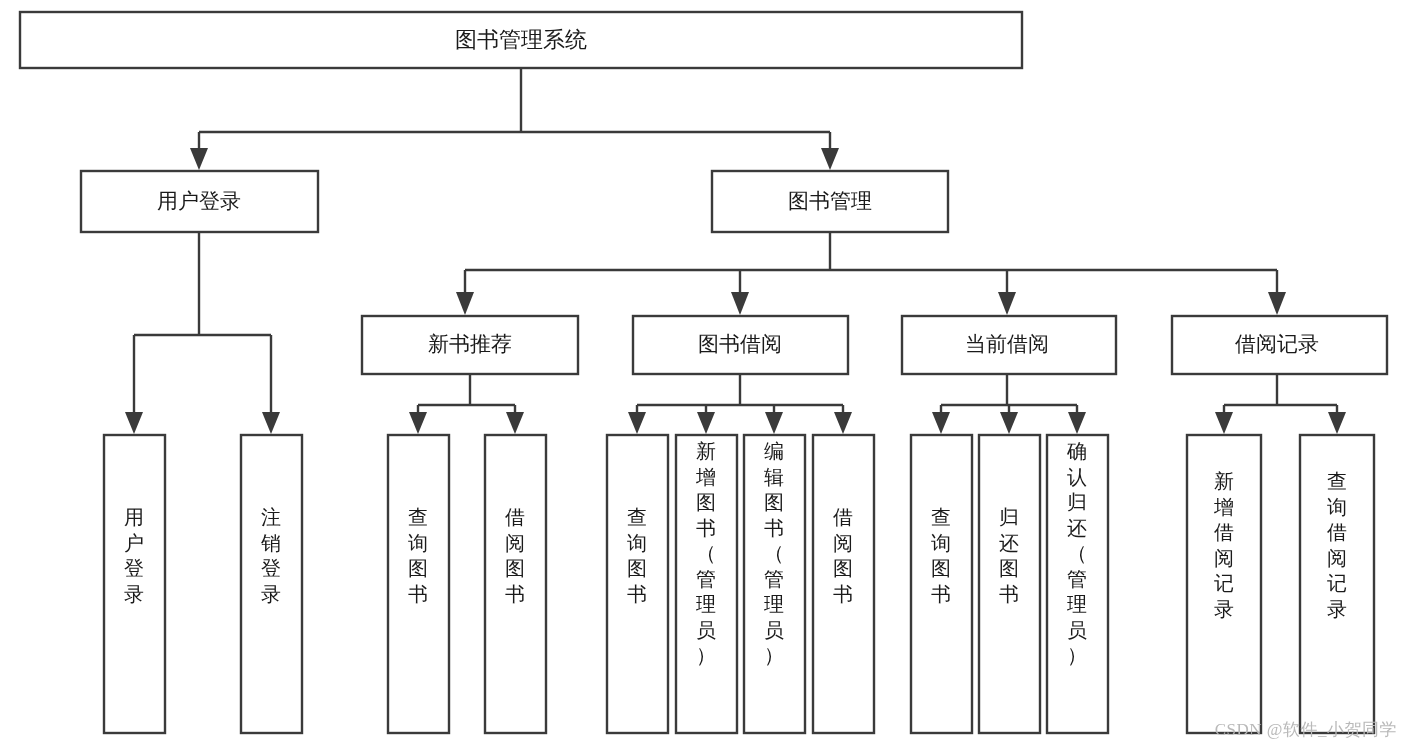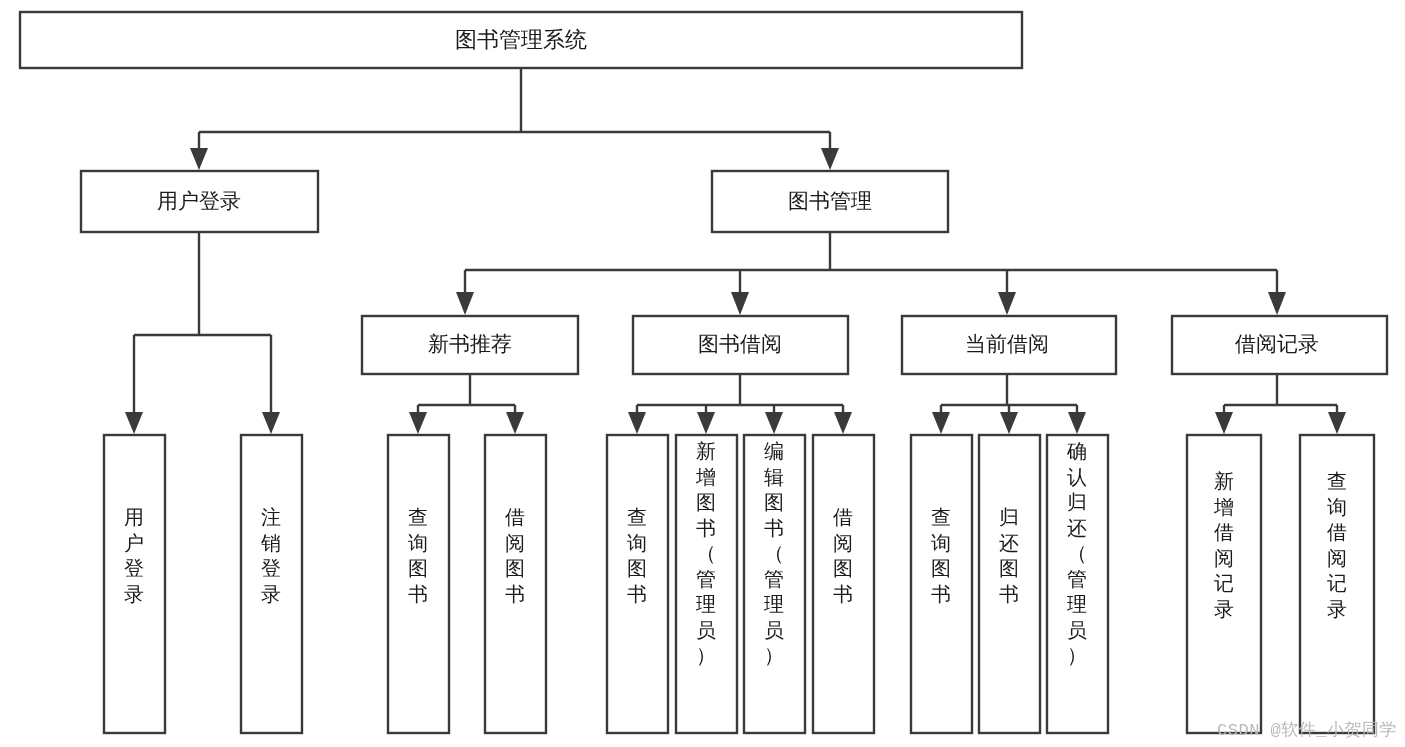--- a/index.html
+++ b/index.html
@@ -53,21 +53,21 @@
     stroke-linecap: butt;
   }
   .arrow-head {
     fill: #3a3a3a;
     stroke: none;
   }
   .watermark {
     position: absolute;
     right: 8px;
     bottom: 6px;
-    font-family: Liberation Mono, monospace;
+    font-family: Liberation Serif, serif;
     font-size: 17px;
     color: #b9b9b9;
     letter-spacing: 0.5px;
     white-space: nowrap;
     pointer-events: none;
   }
 </style>
 </head>
 <body>
 

